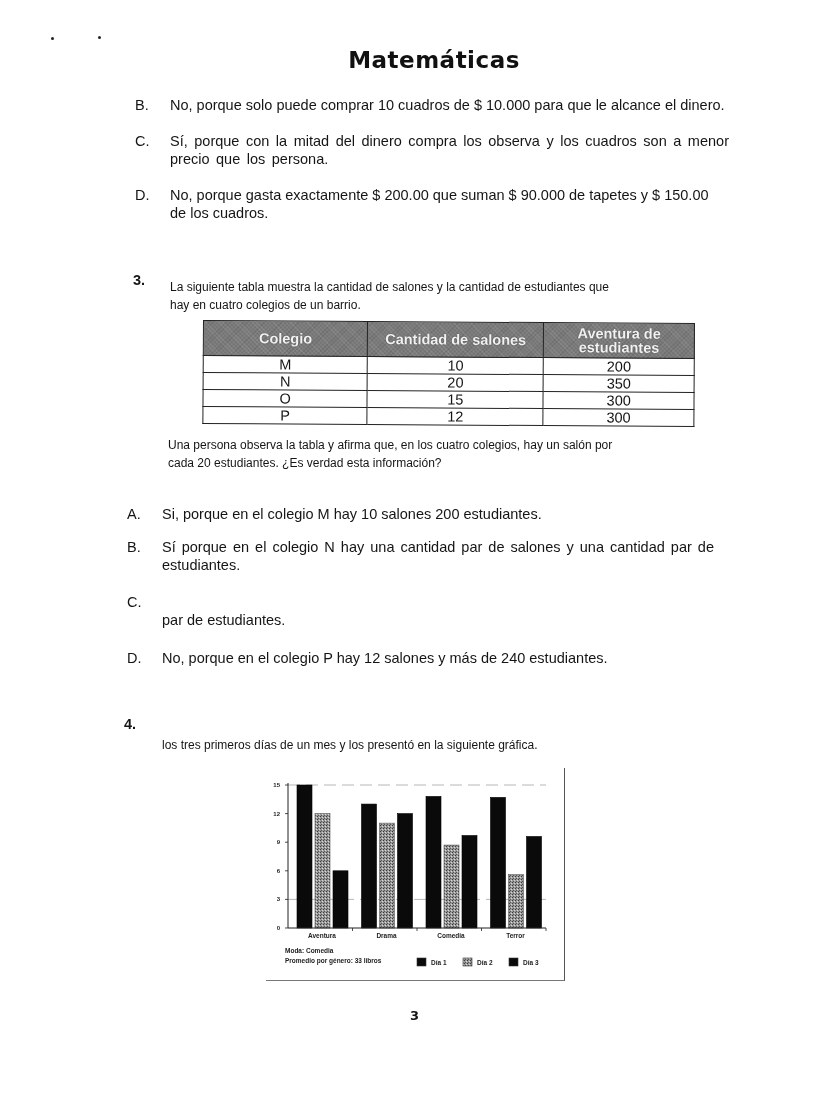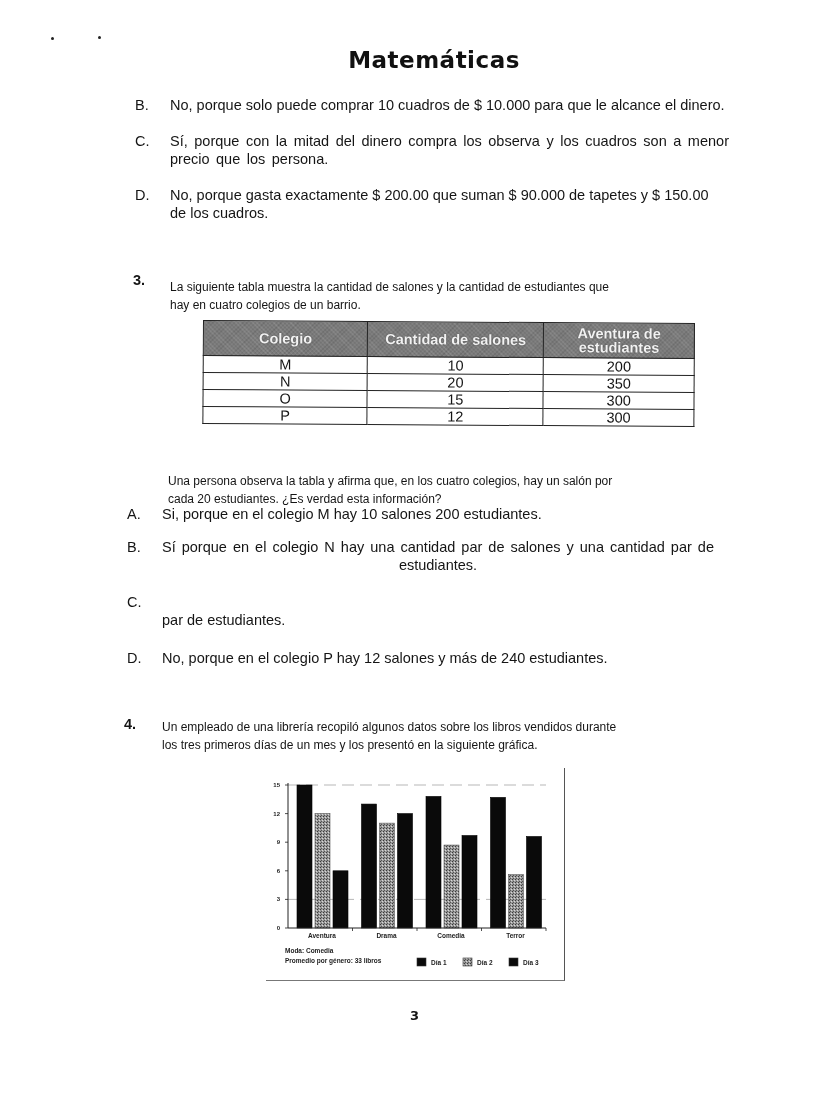--- a/index.html
+++ b/index.html
@@ -100,51 +100,51 @@
       <td>300</td>
     </tr>
     <tr>
       <td>P</td>
       <td>12</td>
       <td>300</td>
     </tr>
   </tbody>
 </table>
 
-<div class="qtext" style="left:168px;top:472px;width:560px;">
+<div class="qtext" style="left:168px;top:436px;width:560px;">
   <span>Una persona observa la tabla y afirma que, en los cuatro colegios, hay un salón por</span><br>
   <span>cada 20 estudiantes. ¿Es verdad esta información?</span>
 </div>
 
 <div class="opt" style="left:127px;top:505px;width:600px;">
   <span class="letter">A.</span>
   <span class="text">Si, porque en el colegio M hay 10 salones 200 estudiantes.</span>
 </div>
 <div class="opt" style="left:127px;top:538px;width:600px;">
   <span class="letter">B.</span>
-  <span class="text" style="word-spacing:2px;text-align:center;">
+  <span class="text" style="word-spacing:2px;">
     <span>Sí porque en el colegio N hay una cantidad par de salones y una cantidad par de</span><br>
     <span>estudiantes.</span>
   </span>
 </div>
 <div class="opt" style="left:127px;top:593px;width:600px;">
   <span class="letter">C.</span>
   <span class="text">
     <br>
     <span>par de estudiantes.</span>
   </span>
 </div>
 <div class="opt" style="left:127px;top:649px;width:600px;">
   <span class="letter">D.</span>
   <span class="text">No, porque en el colegio P hay 12 salones y más de 240 estudiantes.</span>
 </div>
 
 <div class="qnum" style="left:124px;top:716px;">4.</div>
 <div class="qtext" style="left:162px;top:718px;width:570px;">
-  <span>Un empleado de una librería recopiló algunos datos sobre los libros vendidos durante</span><br>
+  <br>
   <span>los tres primeros días de un mes y los presentó en la siguiente gráfica.</span>
 </div>
 
 <div class="chart-box">
   <svg id="chart-svg" width="298" height="212">
     <defs>
       <pattern id="dots" width="3" height="3" patternUnits="userSpaceOnUse">
         <rect width="3" height="3" fill="#9a9a9a"></rect>
         <rect x="0" y="0" width="1" height="1" fill="#3a3a3a"></rect>
         <rect x="2" y="1" width="1" height="1" fill="#d8d8d8"></rect>

